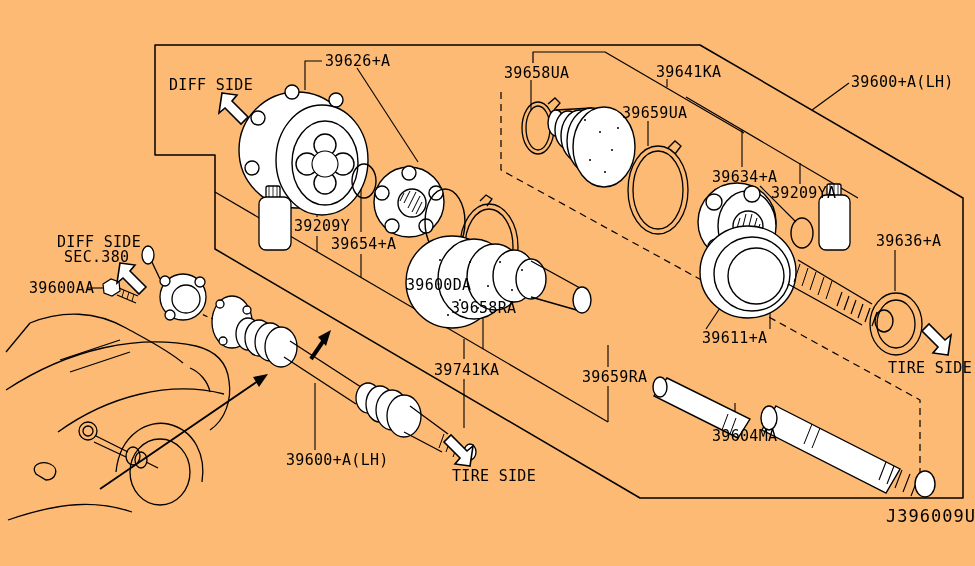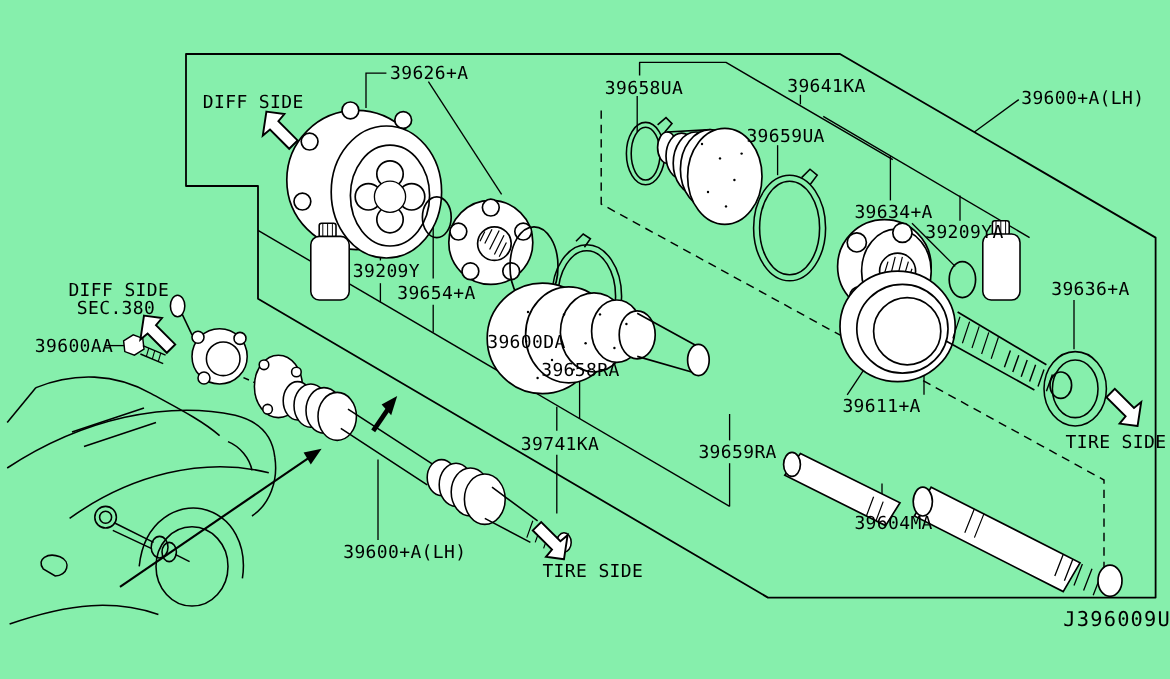--- a/index.html
+++ b/index.html
@@ -1,16 +1,16 @@
 <!DOCTYPE html>
 <html><head>
 <meta charset="utf-8">
 <style>
   html,body{margin:0;padding:0;background:#e8e8e8;}
-  #stage{position:relative;width:975px;height:566px;background:#86efac;overflow:hidden;
+  #stage{position:relative;width:975px;height:566px;background:#fdba74;overflow:hidden;
          font-family:"DejaVu Sans Mono","Liberation Mono",monospace;}
   svg{position:absolute;inset:0;}
   .lbl{font-family:"DejaVu Sans Mono","Liberation Mono",monospace;font-size:15px;fill:#000;letter-spacing:.3px;}
   .code{font-size:17px;letter-spacing:1px;}
 </style>
 </head>
 <body>
 
 <div id="stage">
 <svg viewBox="0 0 975 566" width="975" height="566">

